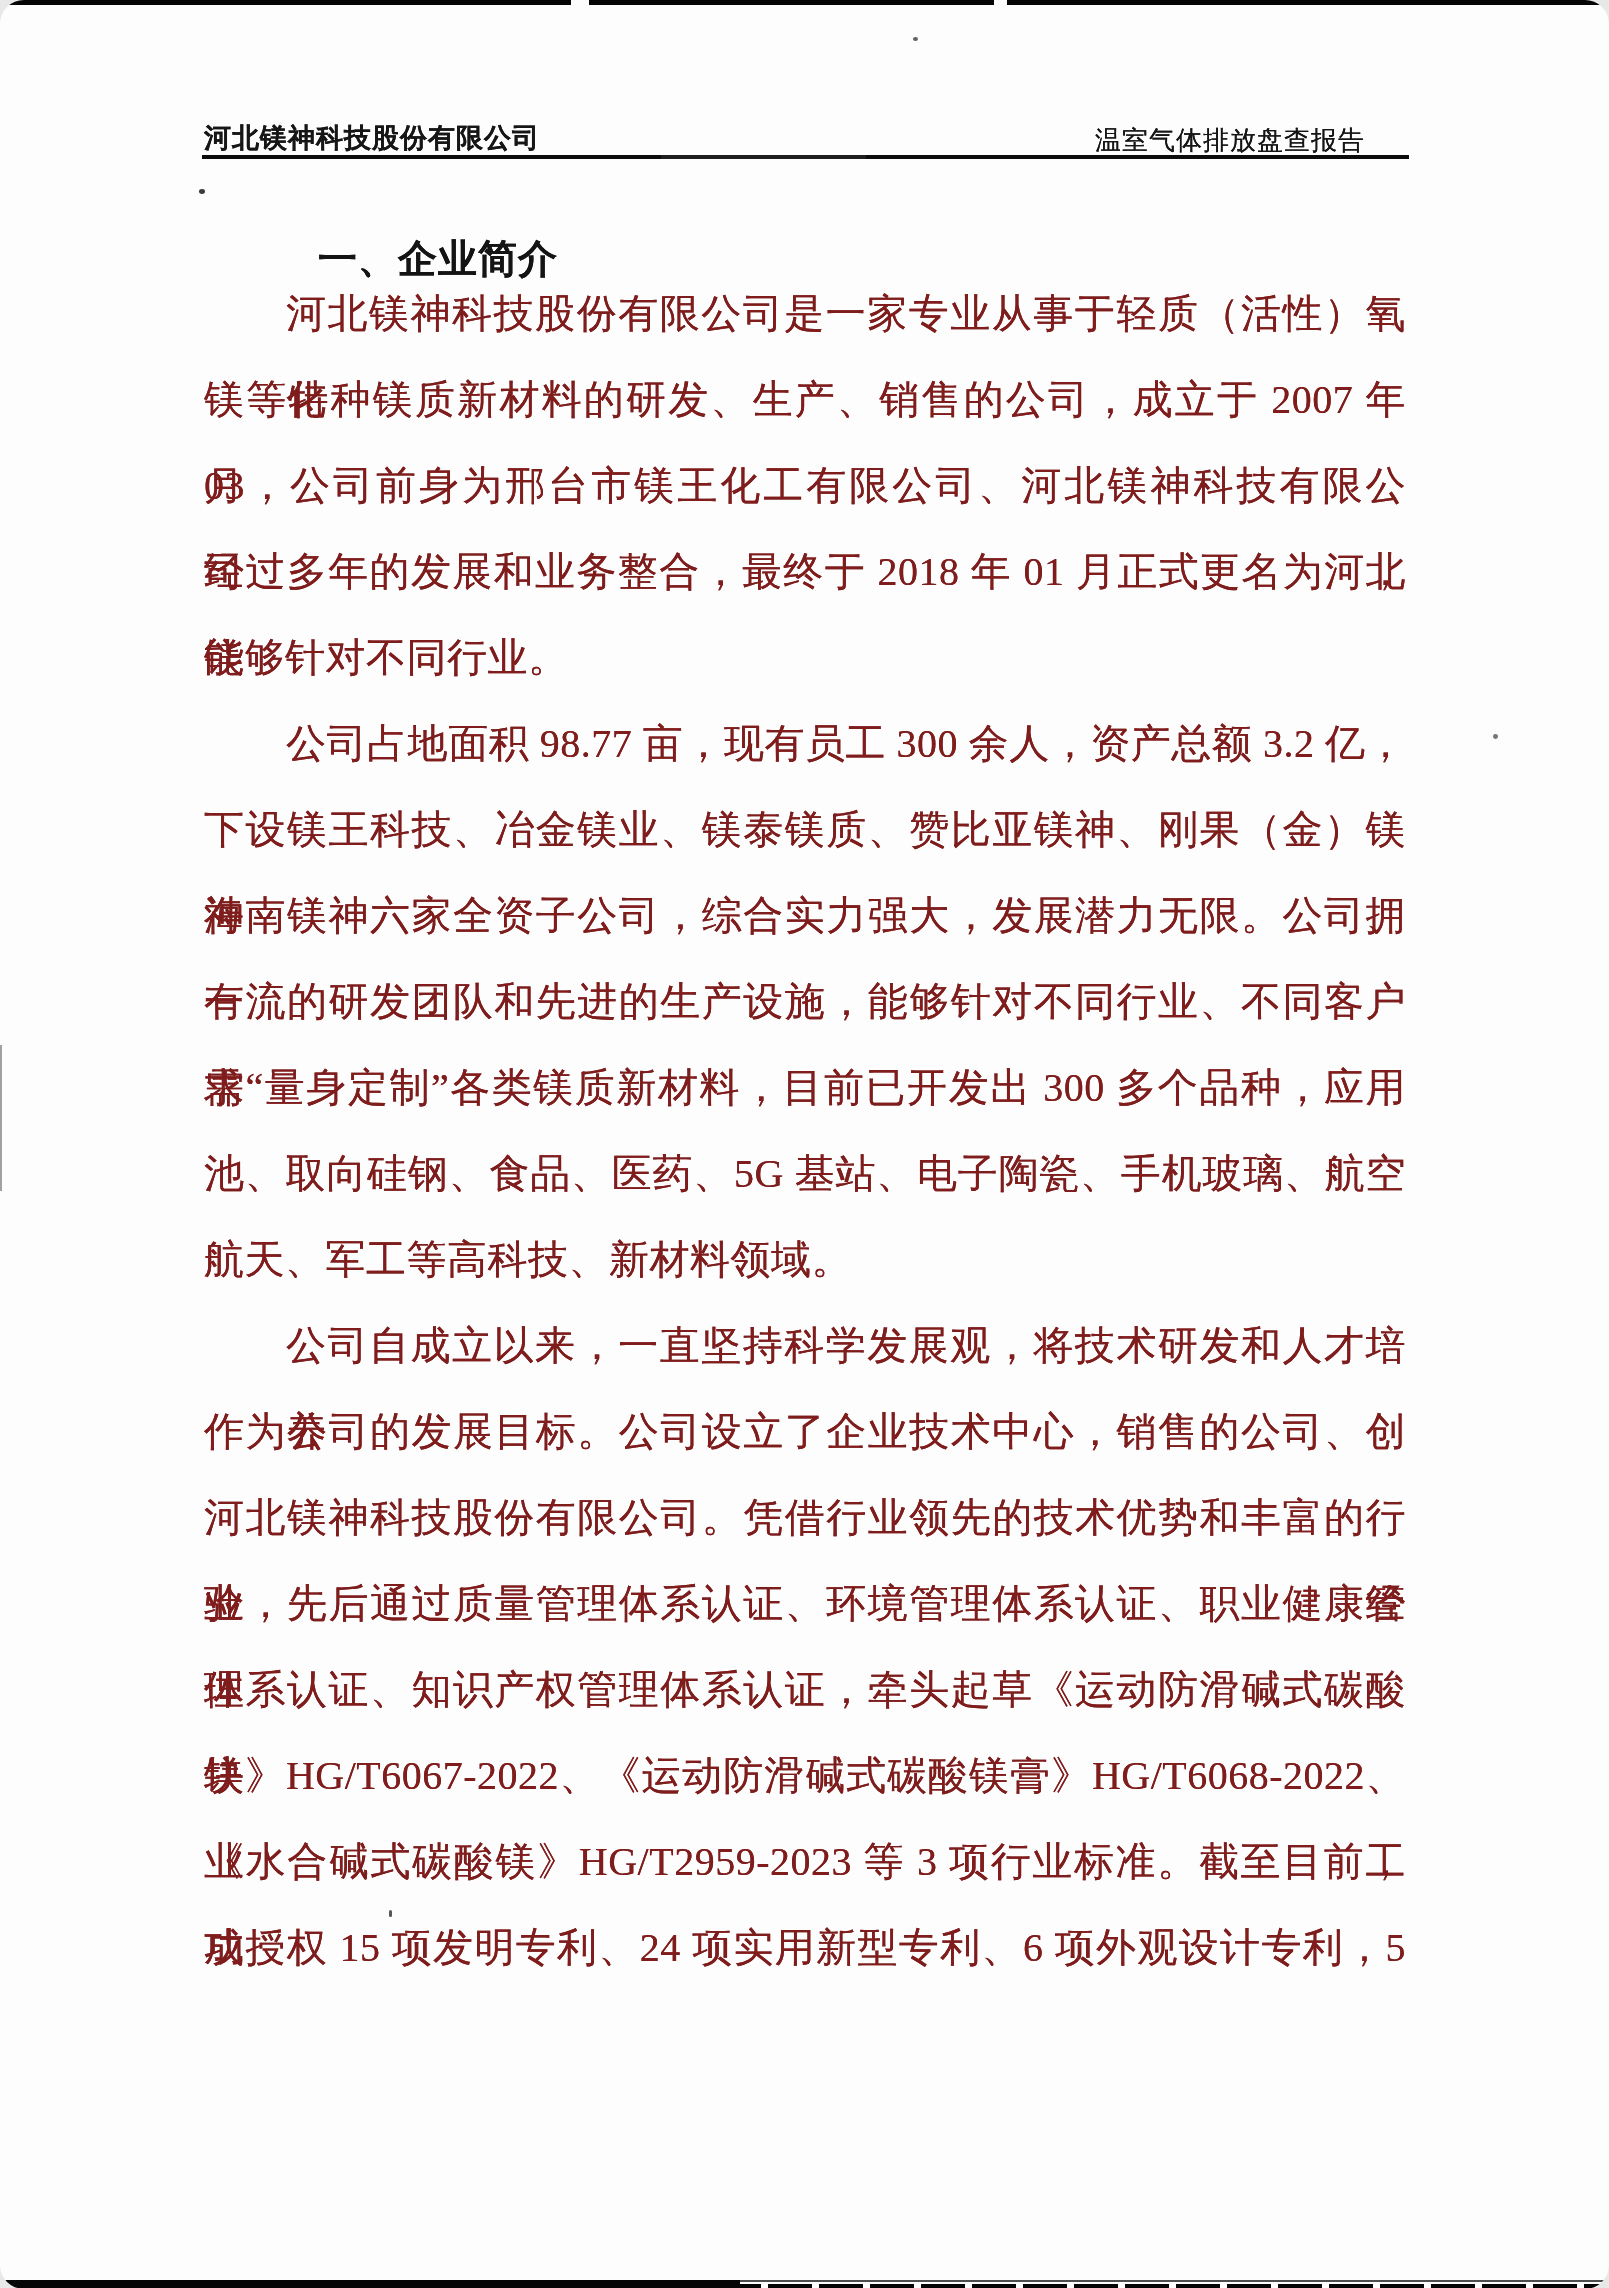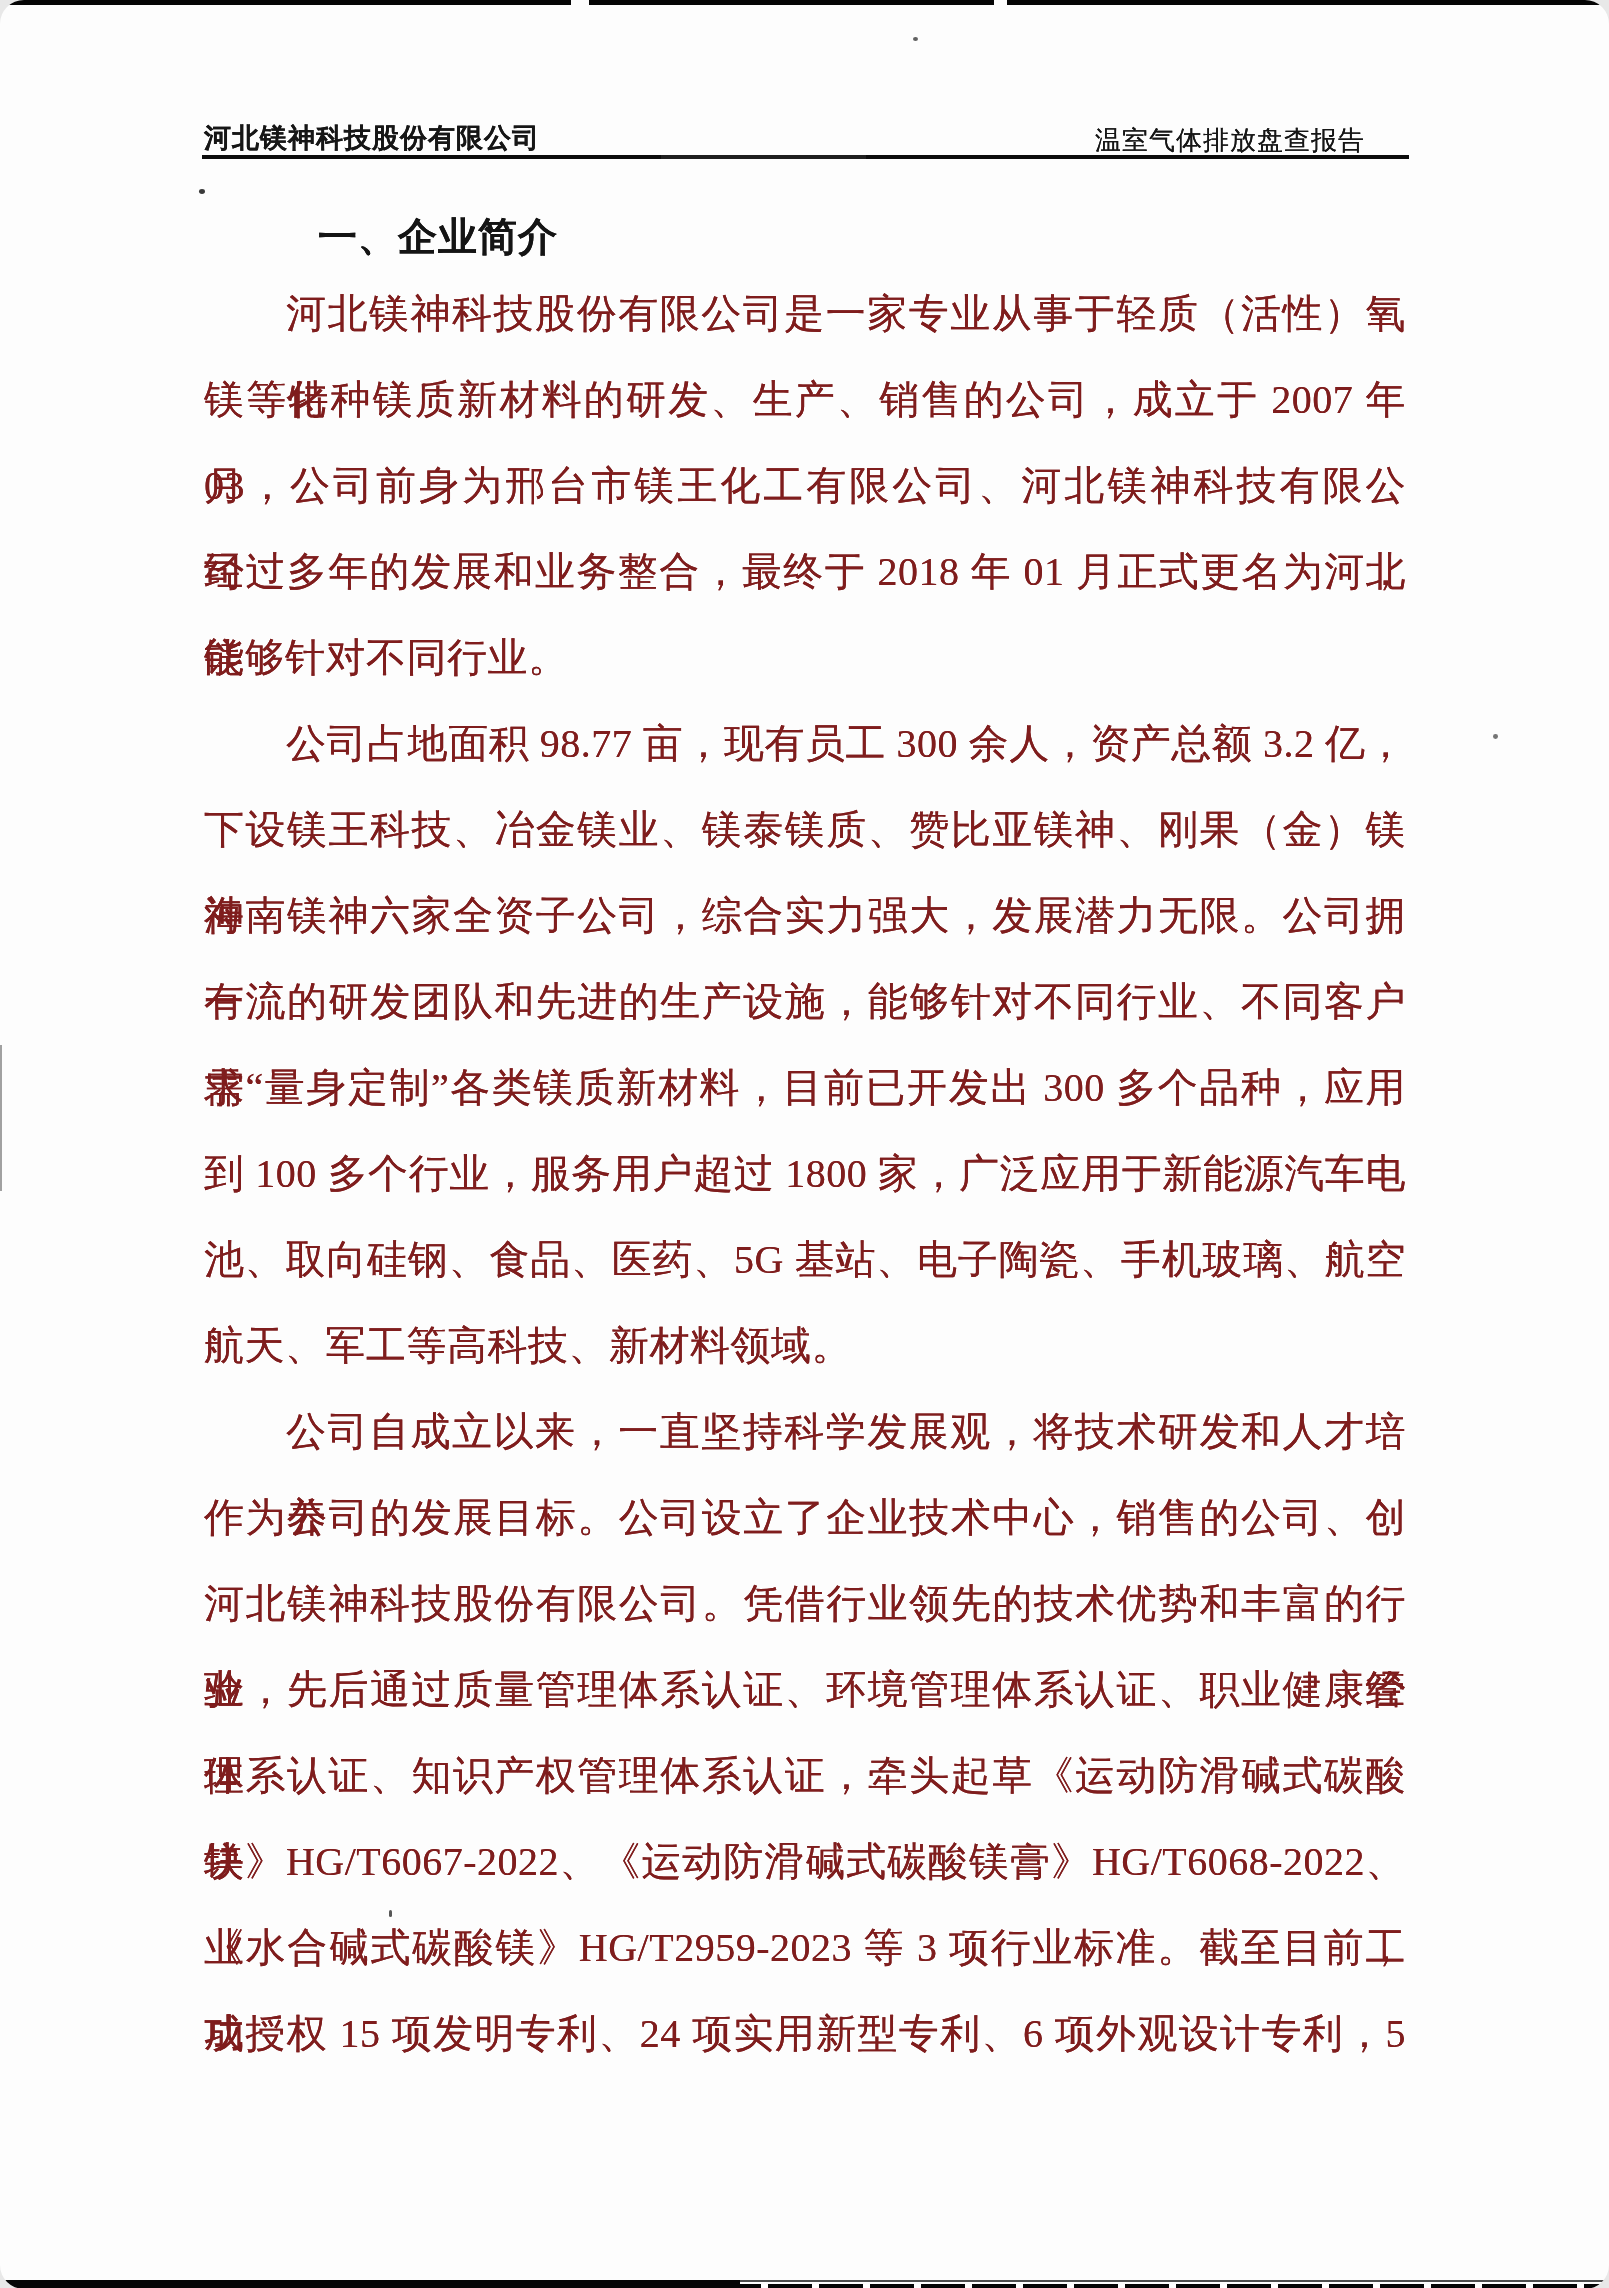--- a/index.html
+++ b/index.html
@@ -59,21 +59,21 @@
     color: #161616; white-space: nowrap;
     text-shadow: 0 0 0.5px currentColor;
   }
   .header-rule {
     position: absolute; left: 202px; top: 155px; width: 1207px; height: 3.9px;
     background: linear-gradient(90deg, #0c0c0c 0 38%, #1f1f1f 38% 55%, #0c0c0c 55% 100%);
   }
 
   
   .section-title {
-    position: absolute; left: 318px; top: 210px;
+    position: absolute; left: 318px; top: 232px;
     font-size: 39px; font-weight: 700; letter-spacing: 1px;
     color: #141414; white-space: nowrap;
     text-shadow: 0 0 0.6px currentColor;
   }
 
   
   .body-text {
     position: absolute; left: 204px; top: 271px; width: 1202px;
   }
   .t-line {
@@ -115,21 +115,20 @@
     <div class="t-line">镁等特种镁质新材料的研发、生产、销售的公司，成立于 2007 年 03</div>
     <div class="t-line">月，公司前身为邢台市镁王化工有限公司、河北镁神科技有限公司，</div>
     <div class="t-line">经过多年的发展和业务整合，最终于 2018 年 01 月正式更名为河北镁</div>
     <div class="t-line flush">能够针对不同行业。</div>
 
     <div class="t-line indent">公司占地面积 98.77 亩，现有员工 300 余人，资产总额 3.2 亿，</div>
     <div class="t-line">下设镁王科技、冶金镁业、镁泰镁质、赞比亚镁神、刚果（金）镁神、</div>
     <div class="t-line">海南镁神六家全资子公司，综合实力强大，发展潜力无限。公司拥有</div>
     <div class="t-line">一流的研发团队和先进的生产设施，能够针对不同行业、不同客户需</div>
     <div class="t-line">求“量身定制”各类镁质新材料，目前已开发出 300 多个品种，应用</div>
-    <div class="t-line">到 100 多个行业，服务用户超过 1800 家，广泛应用于新能源汽车电</div>
     <div class="t-line">池、取向硅钢、食品、医药、5G 基站、电子陶瓷、手机玻璃、航空</div>
     <div class="t-line flush">航天、军工等高科技、新材料领域。</div>
 
     <div class="t-line indent">公司自成立以来，一直坚持科学发展观，将技术研发和人才培养</div>
     <div class="t-line">作为公司的发展目标。公司设立了企业技术中心，销售的公司、创</div>
     <div class="t-line">河北镁神科技股份有限公司。凭借行业领先的技术优势和丰富的行业经</div>
     <div class="t-line">验，先后通过质量管理体系认证、环境管理体系认证、职业健康管理</div>
     <div class="t-line">体系认证、知识产权管理体系认证，牵头起草《运动防滑碱式碳酸镁</div>
     <div class="t-line">块》HG/T6067-2022、《运动防滑碱式碳酸镁膏》HG/T6068-2022、《工</div>
     <div class="t-line">业水合碱式碳酸镁》HG/T2959-2023 等 3 项行业标准。截至目前，成</div>

